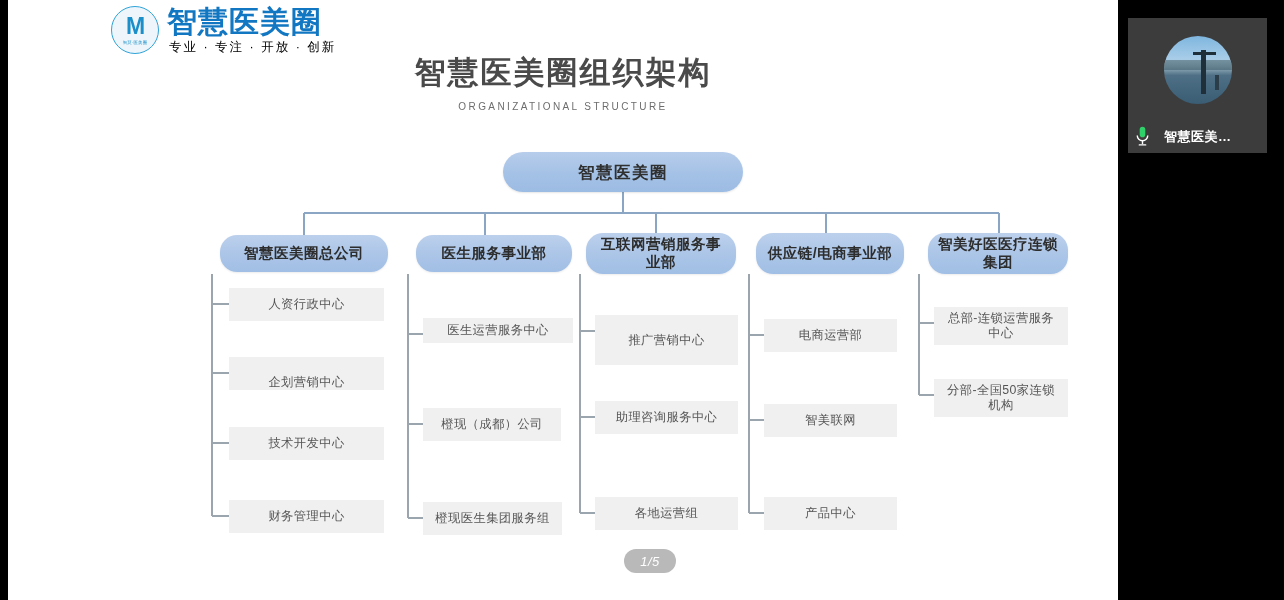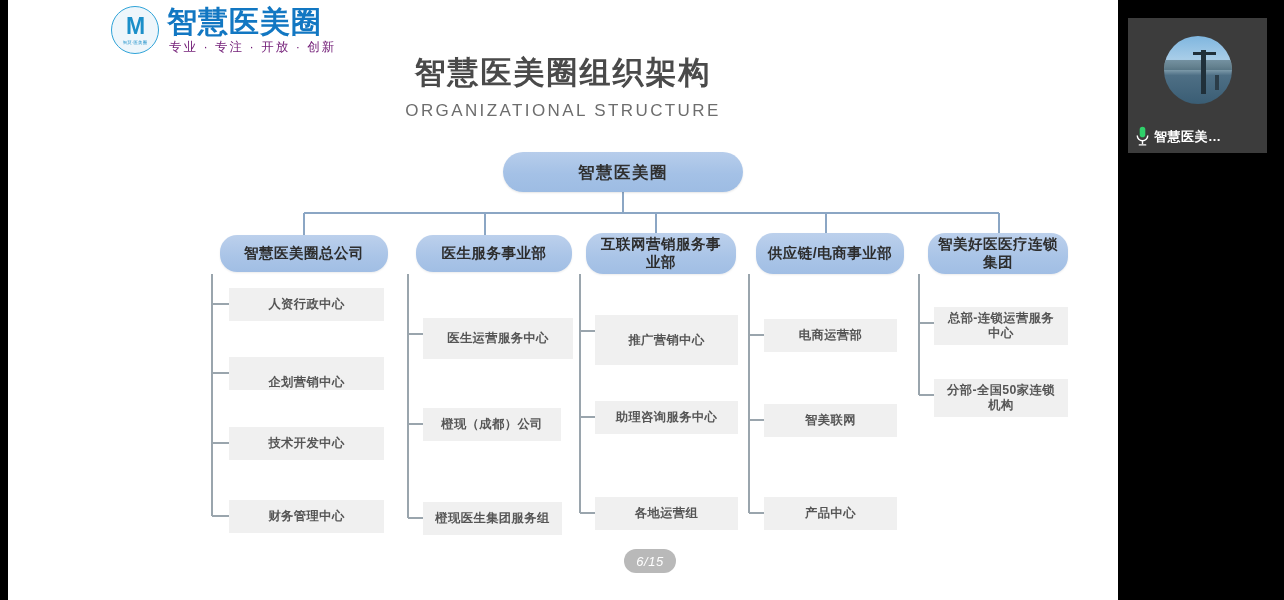--- a/index.html
+++ b/index.html
@@ -33,32 +33,32 @@
   }
   #brand-mark .m-sub {
     font-size:4.4px; color:#1b8fc9; margin-top:1.5px; letter-spacing:.2px;
     white-space:nowrap;
   }
   #brand-name {
     position:absolute; left:56px; top:1px; font-size:30px; font-weight:700;
     color:#1277c2; letter-spacing:1px; line-height:34px; white-space:nowrap;
   }
   #brand-tag {
-    position:absolute; left:58px; top:35px; font-size:12.5px; color:#701a75;
+    position:absolute; left:58px; top:35px; font-size:12.5px; color:#000000;
     letter-spacing:2px; white-space:nowrap;
   }
 
   
   #title-cn {
     position:absolute; left:0; top:52px; width:1110px; text-align:center;
     font-size:31px; font-weight:700; color:#4a4a4a; letter-spacing:2px;
   }
   #title-en {
     position:absolute; left:0; top:101px; width:1110px; text-align:center;
-    font-size:17px; color:#6d6d6d; letter-spacing:2.4px;
+    font-size:10px; color:#6d6d6d; letter-spacing:2.4px;
   }
 
   
   #connectors { position:absolute; left:0; top:0; width:1110px; height:600px; }
 
   
   .node {
     position:absolute; display:flex; align-items:center; justify-content:center;
     text-align:center; line-height:1.22;
   }
@@ -69,21 +69,21 @@
     box-shadow:0 1px 2px rgba(0,0,0,.10);
   }
   .node-dept {
     border-radius:17px;
     background:linear-gradient(180deg,#bcd0ec 0%,#a9c4e7 60%,#a1bee4 100%);
     color:#2d2d2d; font-size:14.5px; font-weight:700; letter-spacing:.5px;
     box-shadow:0 1px 2px rgba(0,0,0,.08);
   }
   .node-leaf {
     border-radius:0; background:#f0f0f0; color:#555;
-    font-size:12.3px; font-weight:700; letter-spacing:.4px;
+    font-size:12.3px; font-weight:400; letter-spacing:.4px;
   }
 
   
   #page-badge {
     position:absolute; left:616px; top:549px; width:52px; height:24px;
     border-radius:12px; background:#b9b9b9; color:#ffffff;
     font-size:13px; font-style:italic; display:flex;
     align-items:center; justify-content:center; letter-spacing:.5px;
   }
 
@@ -126,21 +126,21 @@
   #avatar .crossarm {
     position:absolute; left:44%; top:24%; width:23px; height:3px;
     background:#20303a;
   }
   #avatar .post2 {
     position:absolute; left:76%; top:58%; width:4px; height:22%;
     background:#2b3d49;
   }
   #tile-caption {
     position:absolute; left:6px; bottom:6px; right:4px;
-    display:flex; align-items:center; gap:3px;
+    display:flex; align-items:center; gap:13px;
   }
   #tile-caption .label {
     font-size:13px; color:#ffffff; font-weight:700; letter-spacing:.5px;
     white-space:nowrap; overflow:hidden;
   }
 </style>
 </head>
 <body>
 
 <div id="stage">
@@ -227,21 +227,21 @@
     <div class="node node-leaf" style="left:221px; top:357px; width:155px; height:33px;align-items:flex-end;">
       <span>企划营销中心</span>
     </div>
     <div class="node node-leaf" style="left:221px; top:427px; width:155px; height:33px;">
       <span>技术开发中心</span>
     </div>
     <div class="node node-leaf" style="left:221px; top:500px; width:155px; height:33px;">
       <span>财务管理中心</span>
     </div>
 
-    <div class="node node-leaf" style="left:415px; top:318px; width:150px; height:41px;">
+    <div class="node node-leaf" style="left:415px; top:318px; width:150px; height:25px;">
       <span>医生运营服务中心</span>
     </div>
     <div class="node node-leaf" style="left:415px; top:408px; width:138px; height:33px;">
       <span>橙现（成都）公司</span>
     </div>
     <div class="node node-leaf" style="left:415px; top:502px; width:139px; height:33px;">
       <span>橙现医生集团服务组</span>
     </div>
 
     <div class="node node-leaf" style="left:587px; top:315px; width:143px; height:50px;">
@@ -264,21 +264,21 @@
       <span>产品中心</span>
     </div>
 
     <div class="node node-leaf" style="left:926px; top:307px; width:134px; height:38px; padding:0 8px;">
       <span>总部-连锁运营服务中心</span>
     </div>
     <div class="node node-leaf" style="left:926px; top:379px; width:134px; height:38px; padding:0 8px;">
       <span>分部-全国50家连锁机构</span>
     </div>
 
-    <div id="page-badge">6/15</div>
+    <div id="page-badge">1/5</div>
 
   </div>
 
 
   <div id="right-rail">
 
     <div id="video-tile">
       <div id="avatar">
         <div class="hills"></div>
         <div class="crossarm"></div>

